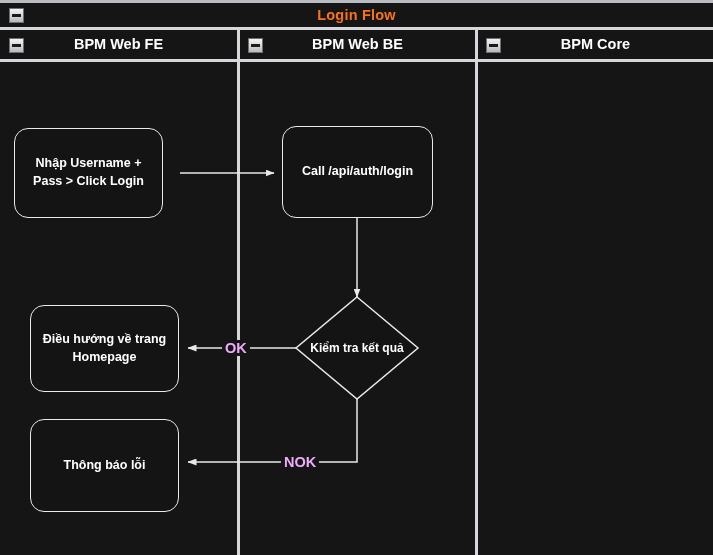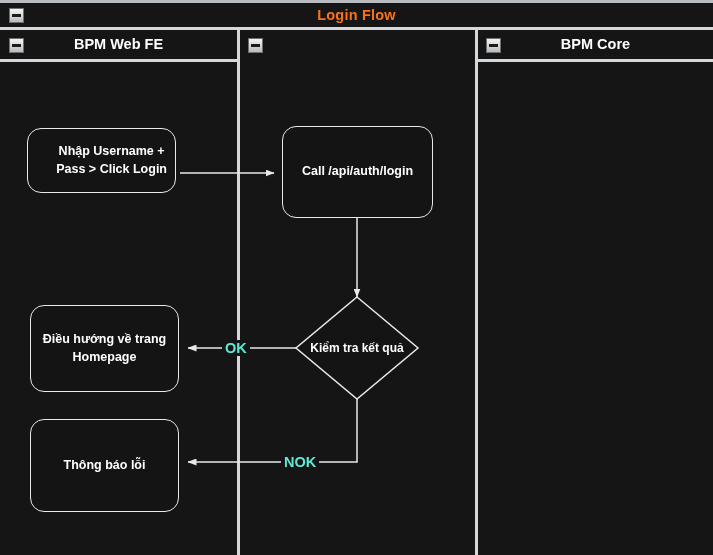--- a/index.html
+++ b/index.html
@@ -124,21 +124,21 @@
     justify-content: center;
     color: #ffffff;
     font-size: 12px;
     font-weight: bold;
     white-space: nowrap;
     pointer-events: none;
   }
   
   .edge-label {
     position: absolute;
-    color: #5eead4;
+    color: #f0abfc;
     font-size: 14.5px;
     font-weight: bold;
     background: #151515;
     padding: 0 3px;
     line-height: 16px;
     white-space: nowrap;
   }
   svg.edges {
     position: absolute;
     left: 0; top: 0;
@@ -156,20 +156,23 @@
   <div class="pool-title">
     <div class="pool-title-label">Login Flow</div>
   </div>
   <div class="collapse-icon" style="left:9px; top:8px;"></div>
 
   <div class="lane-header" style="left:0px; width:237px;">
     <div class="lane-header-label">BPM Web FE</div>
   </div>
   <div class="collapse-icon" style="left:9px; top:38px;"></div>
 
+  <div class="lane-header" style="left:240px; width:235px;">
+    <div class="lane-header-label">BPM Web BE</div>
+  </div>
   <div class="collapse-icon" style="left:248px; top:38px;"></div>
 
   <div class="lane-header" style="left:478px; width:235px;text-decoration:underline;">
     <div class="lane-header-label">BPM Core</div>
   </div>
   <div class="collapse-icon" style="left:486px; top:38px;"></div>
 
   <div class="lane-divider" style="left:237px;"></div>
   <div class="lane-divider" style="left:475px;"></div>
 
@@ -184,21 +187,21 @@
 
     <path d="M 357 218 L 357 297" stroke="#e8e9eb" stroke-width="1.5" fill="none" marker-end="url(#arrowhead)"></path>
 
     <path d="M 296 348 L 188 348" stroke="#e8e9eb" stroke-width="1.5" fill="none" marker-end="url(#arrowhead)"></path>
 
     <path d="M 357 399 L 357 462 L 188 462" stroke="#e8e9eb" stroke-width="1.5" fill="none" marker-end="url(#arrowhead)"></path>
 
     <polygon points="357,297 418,348 357,399 296,348" fill="#141414" stroke="#e8e9eb" stroke-width="1.5"></polygon>
   </svg>
 
-  <div class="node" style="left:27px; top:128px; width:149px; height:65px;justify-content:flex-end;">
+  <div class="node" style="left:14px; top:128px; width:149px; height:90px;">
     <span class="node-text">Nhập Username +
 Pass &gt; Click Login</span>
   </div>
 
   <div class="node" style="left:282px; top:126px; width:151px; height:92px;">
     <span class="node-text">Call /api/auth/login</span>
   </div>
 
   <div class="decision-wrap" style="left:296px; top:297px; width:122px; height:102px;">
     <div class="decision-label">Kiểm tra kết quả</div>

